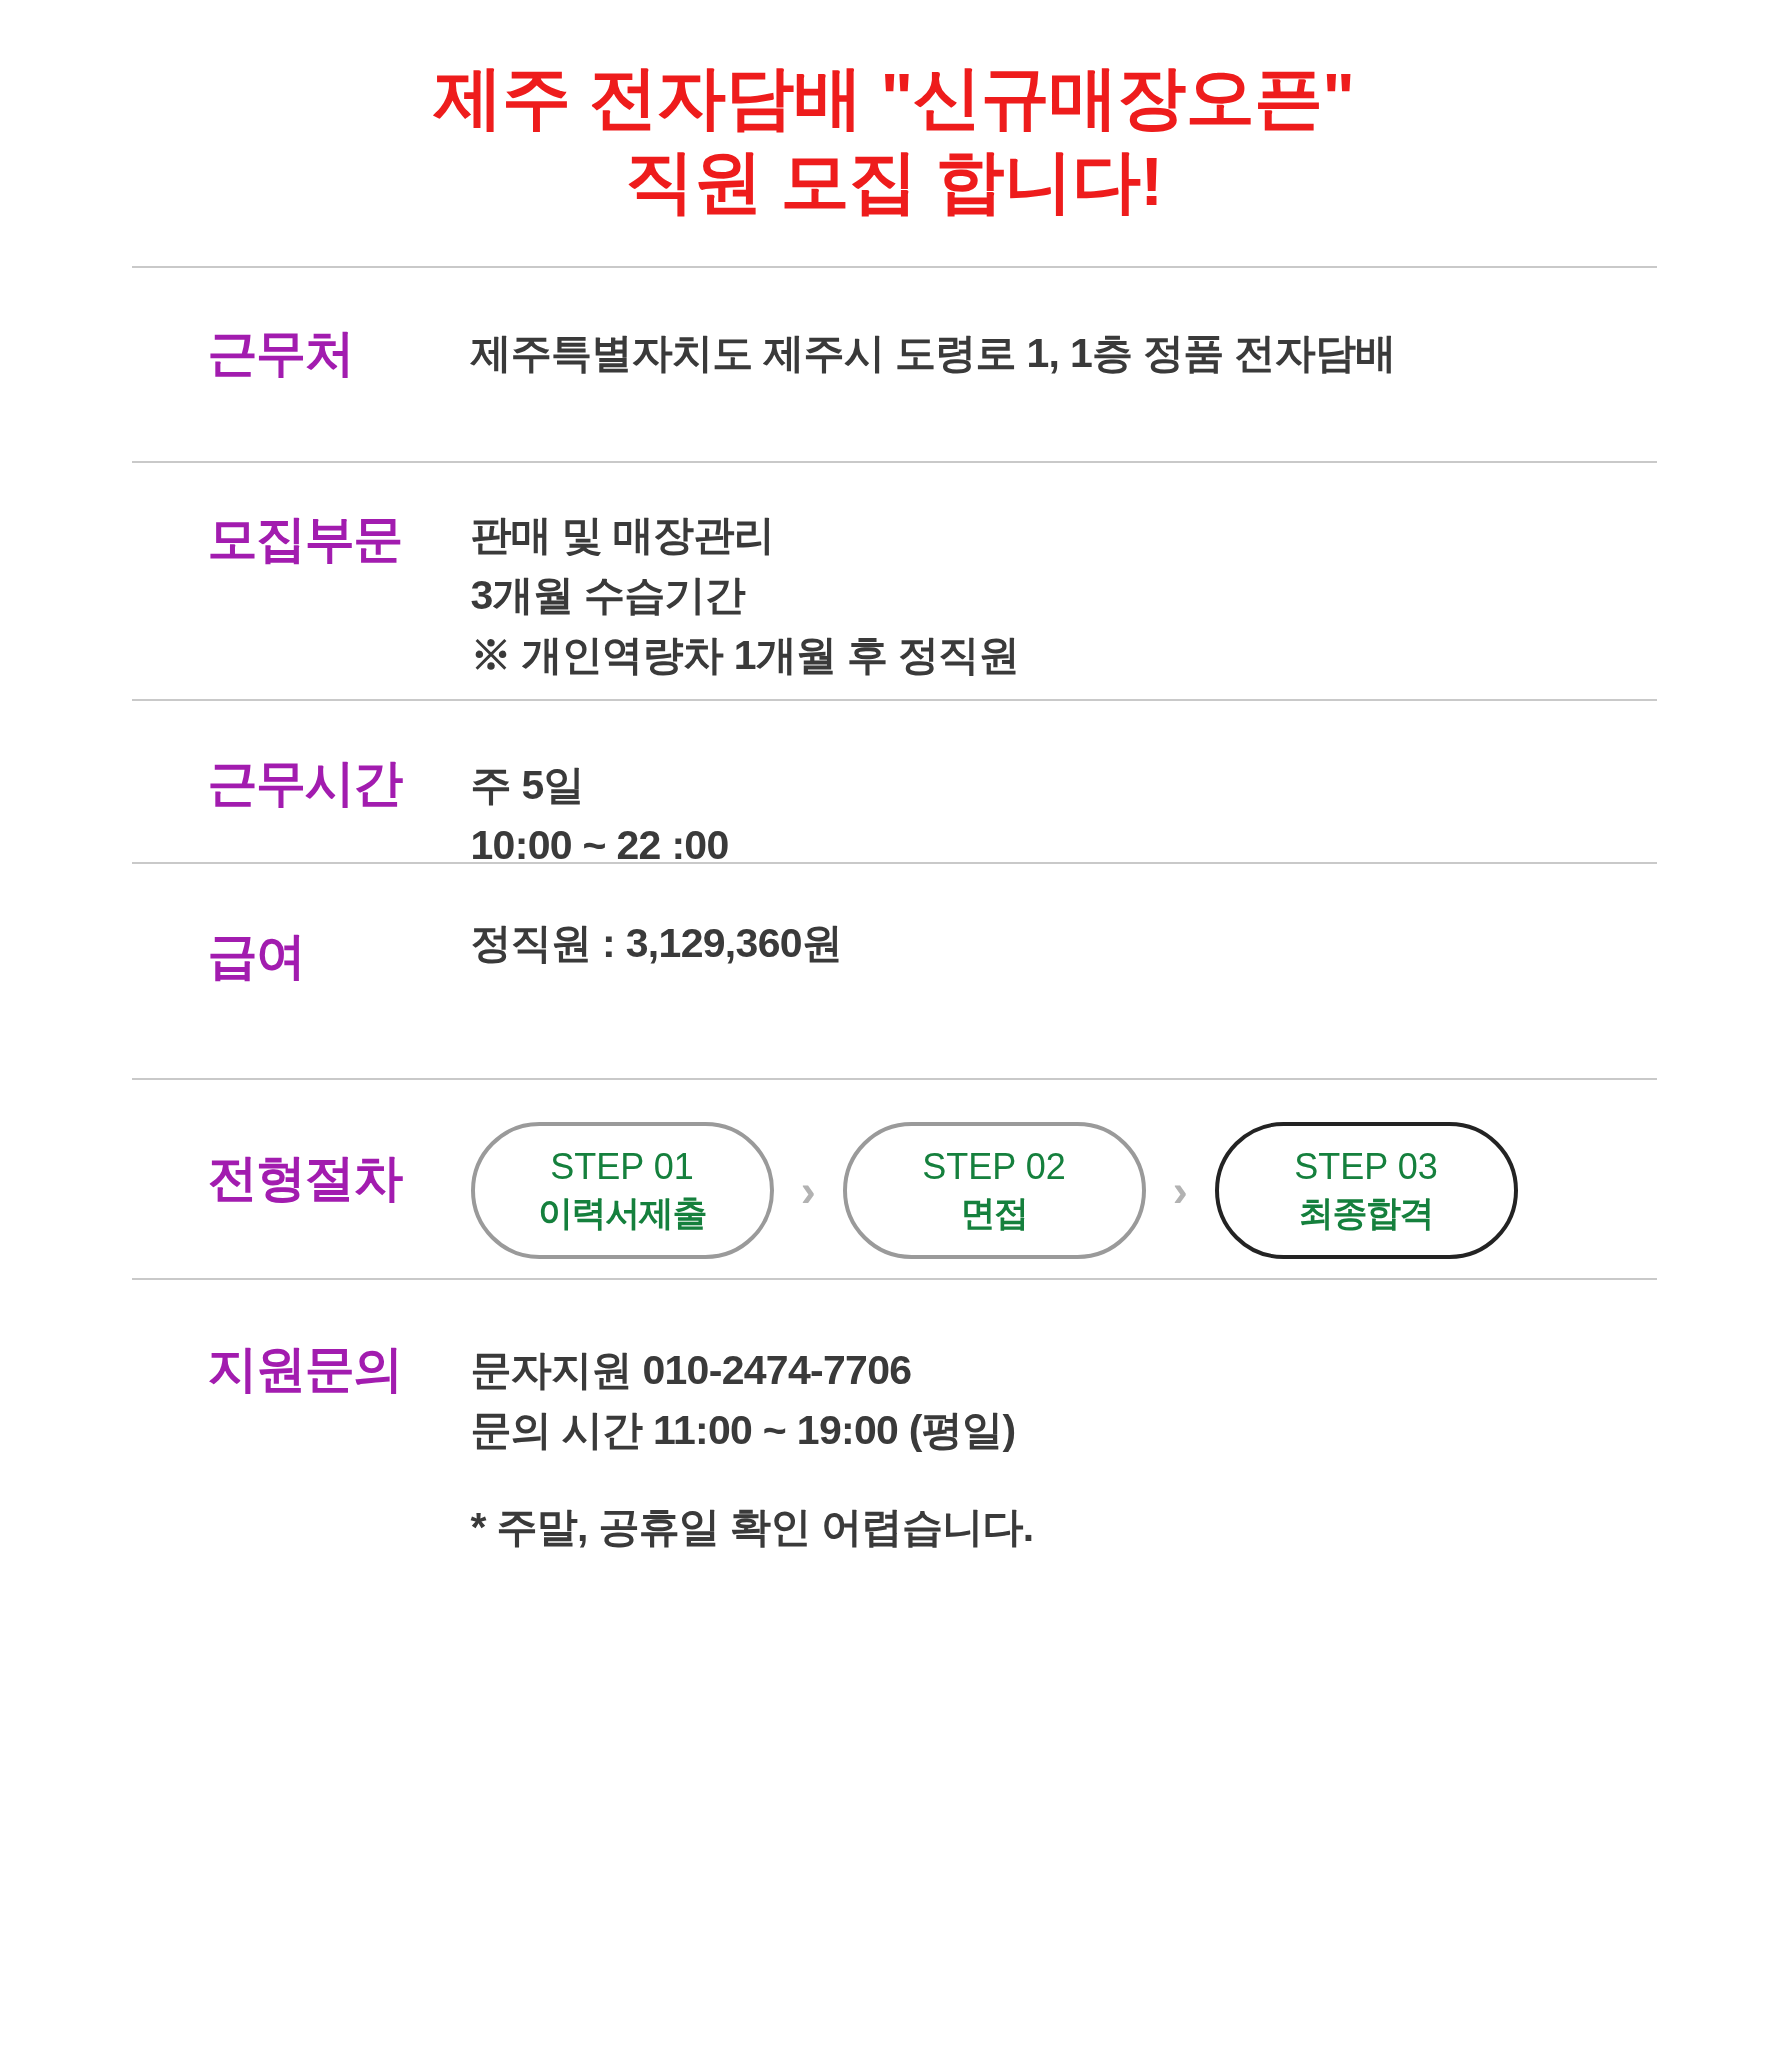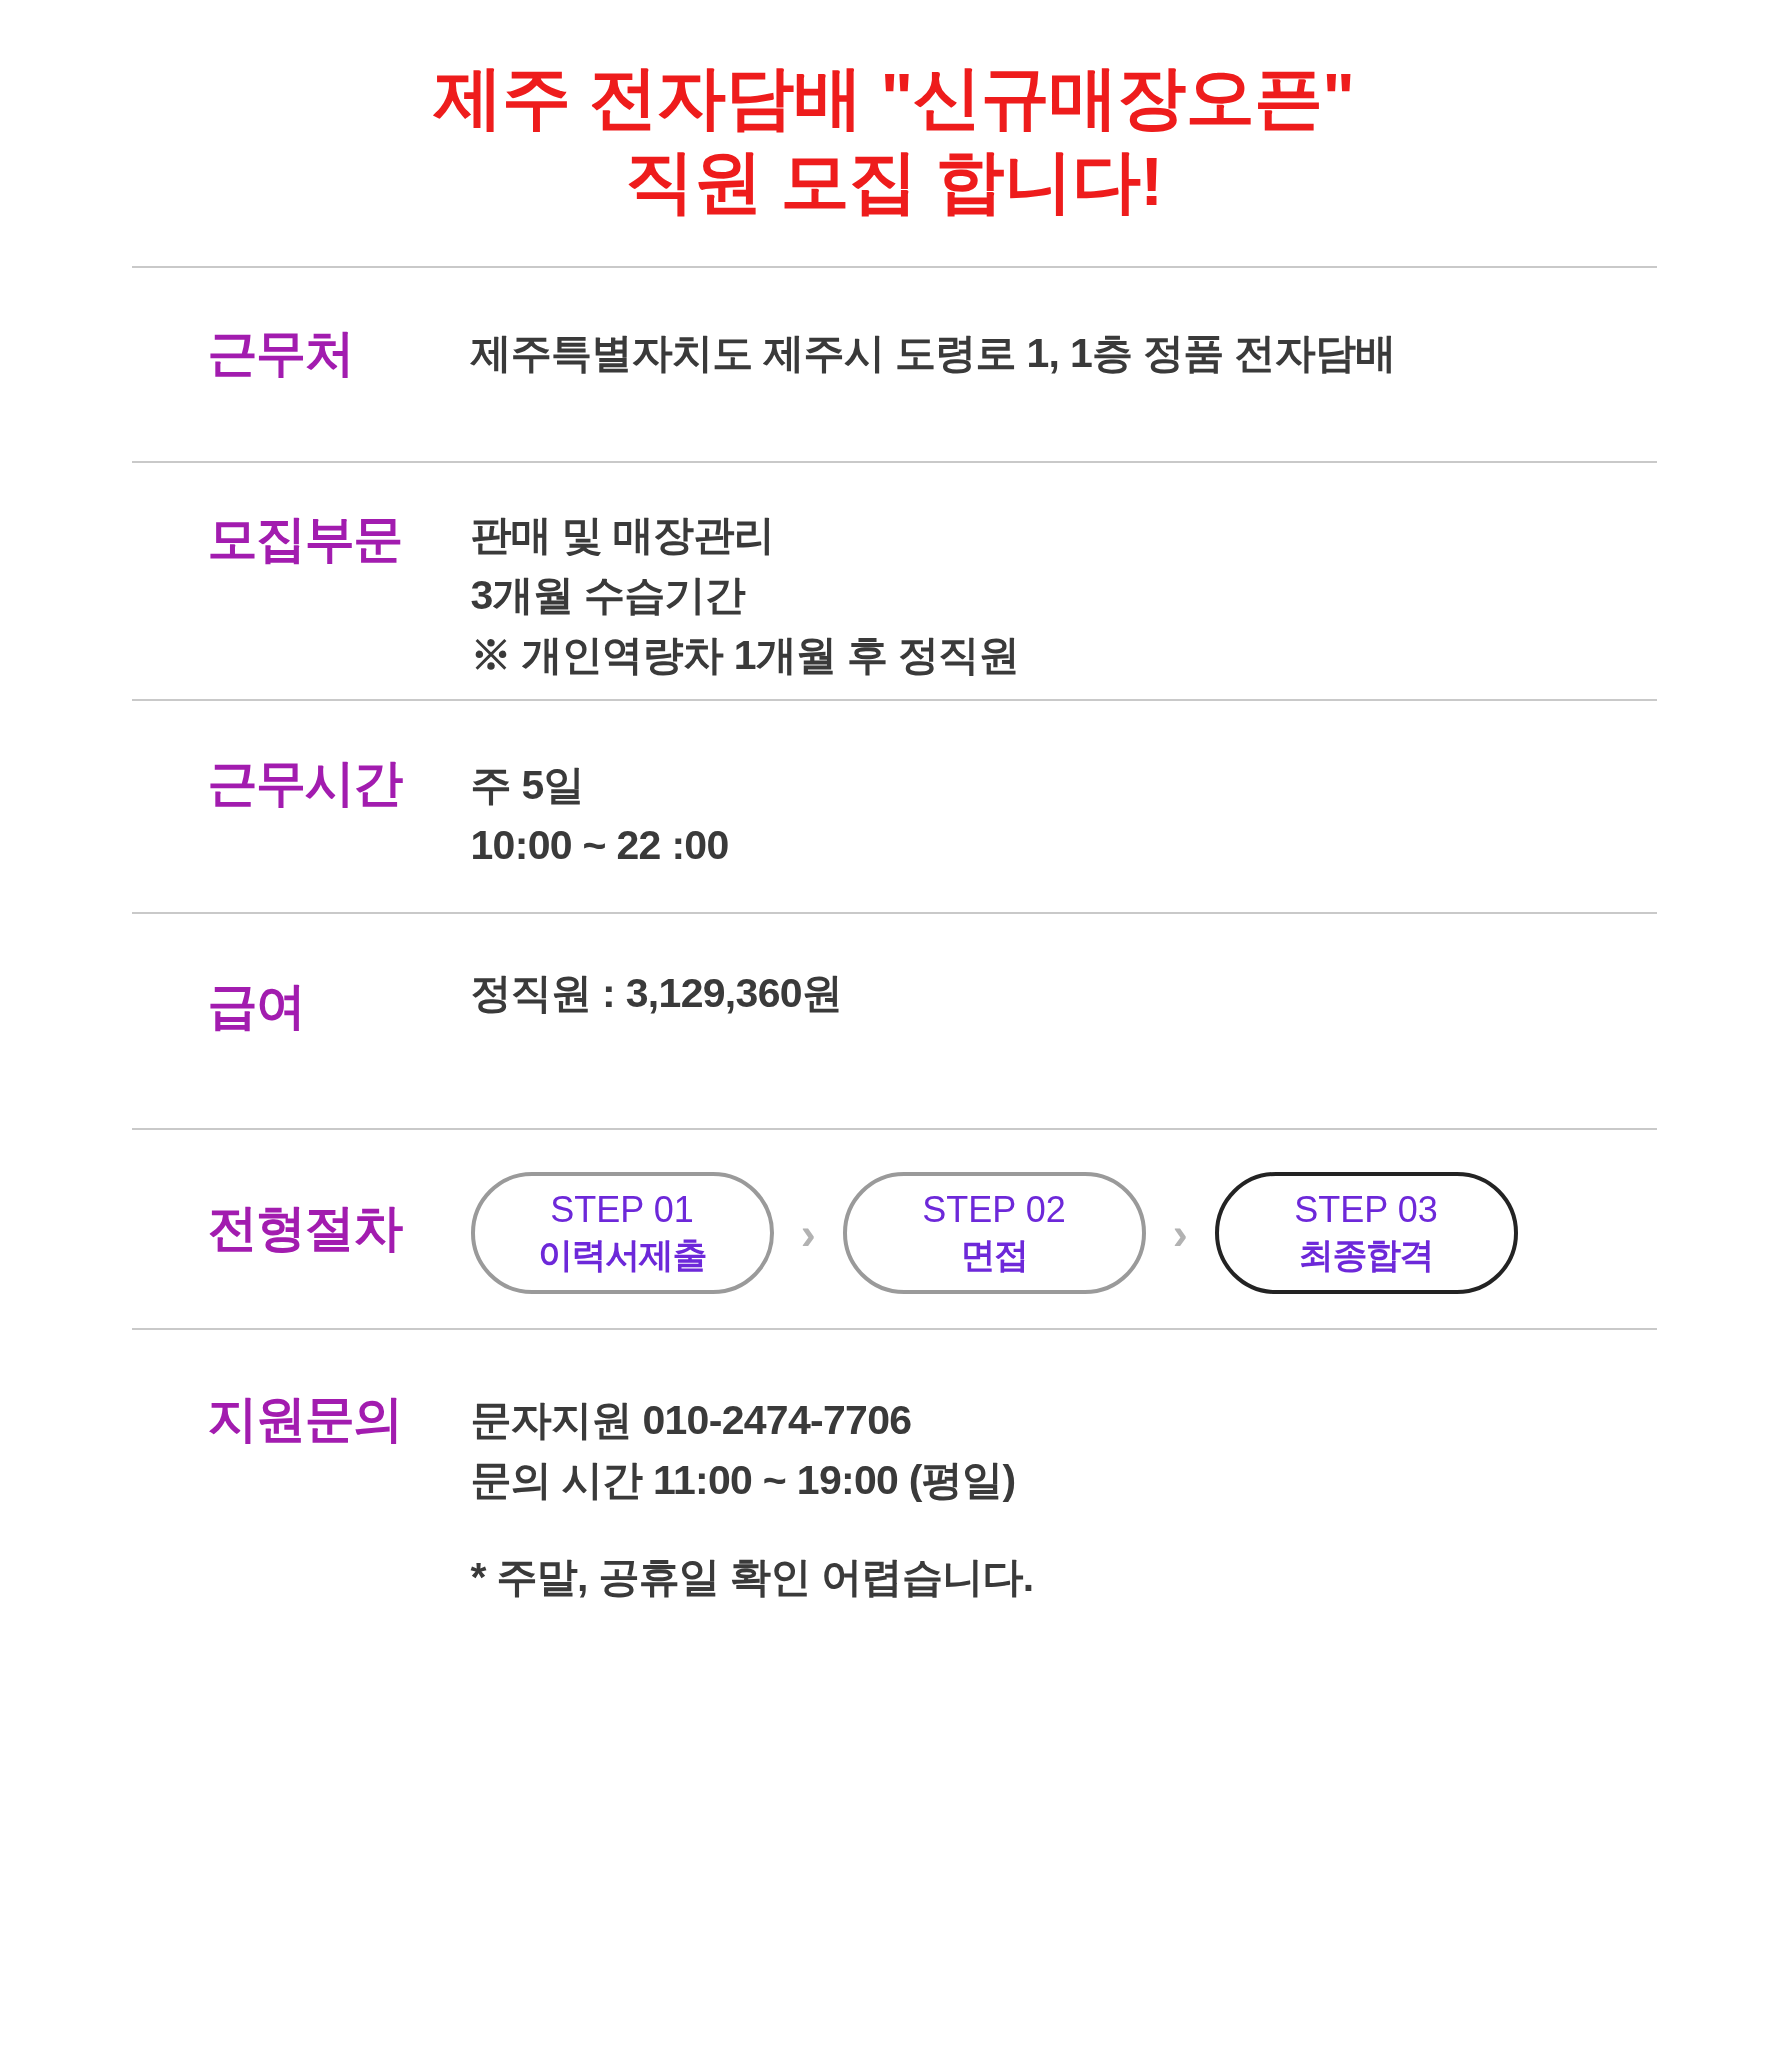--- a/index.html
+++ b/index.html
@@ -80,21 +80,21 @@
 
   
   .r-place   { height: 195px; }
   .r-place   .row-label { padding-top: 52px; }
   .r-place   .row-value { padding-top: 56px; }
 
   .r-part    { height: 238px; }
   .r-part    .row-label { padding-top: 43px; }
   .r-part    .row-value { padding-top: 43px; }
 
-  .r-hours   { height: 213px; }
+  .r-hours   { height: 163px; }
   .r-hours   .row-label { padding-top: 49px; }
   .r-hours   .row-value { padding-top: 55px; }
 
   .r-qual    { height: 209px; }
   .r-qual    .row-label { padding-top: 58px; }
   .r-qual    .row-value { padding-top: 63px; }
 
   .r-pay     { height: 216px; }
   .r-pay     .row-label { padding-top: 59px; }
   .r-pay     .row-value { padding-top: 50px; }
@@ -109,27 +109,27 @@
 
   
   .steps {
     display: flex;
     align-items: center;
   }
   .step-pill {
     border: 4.3px solid #9a9a9a;
     border-radius: 69px;
     width: 303px;
-    height: 122px;
+    height: 137px;
     display: flex;
     flex-direction: column;
     align-items: center;
     justify-content: center;
     box-sizing: border-box;
-    color: #6d28d9;
+    color: #15803d;
   }
   .step-pill.active {
     border-color: #232323;
   }
   .step-top {
     font-size: 36px;
     font-weight: normal;
     letter-spacing: 0px;
     line-height: 1.1;
   }

